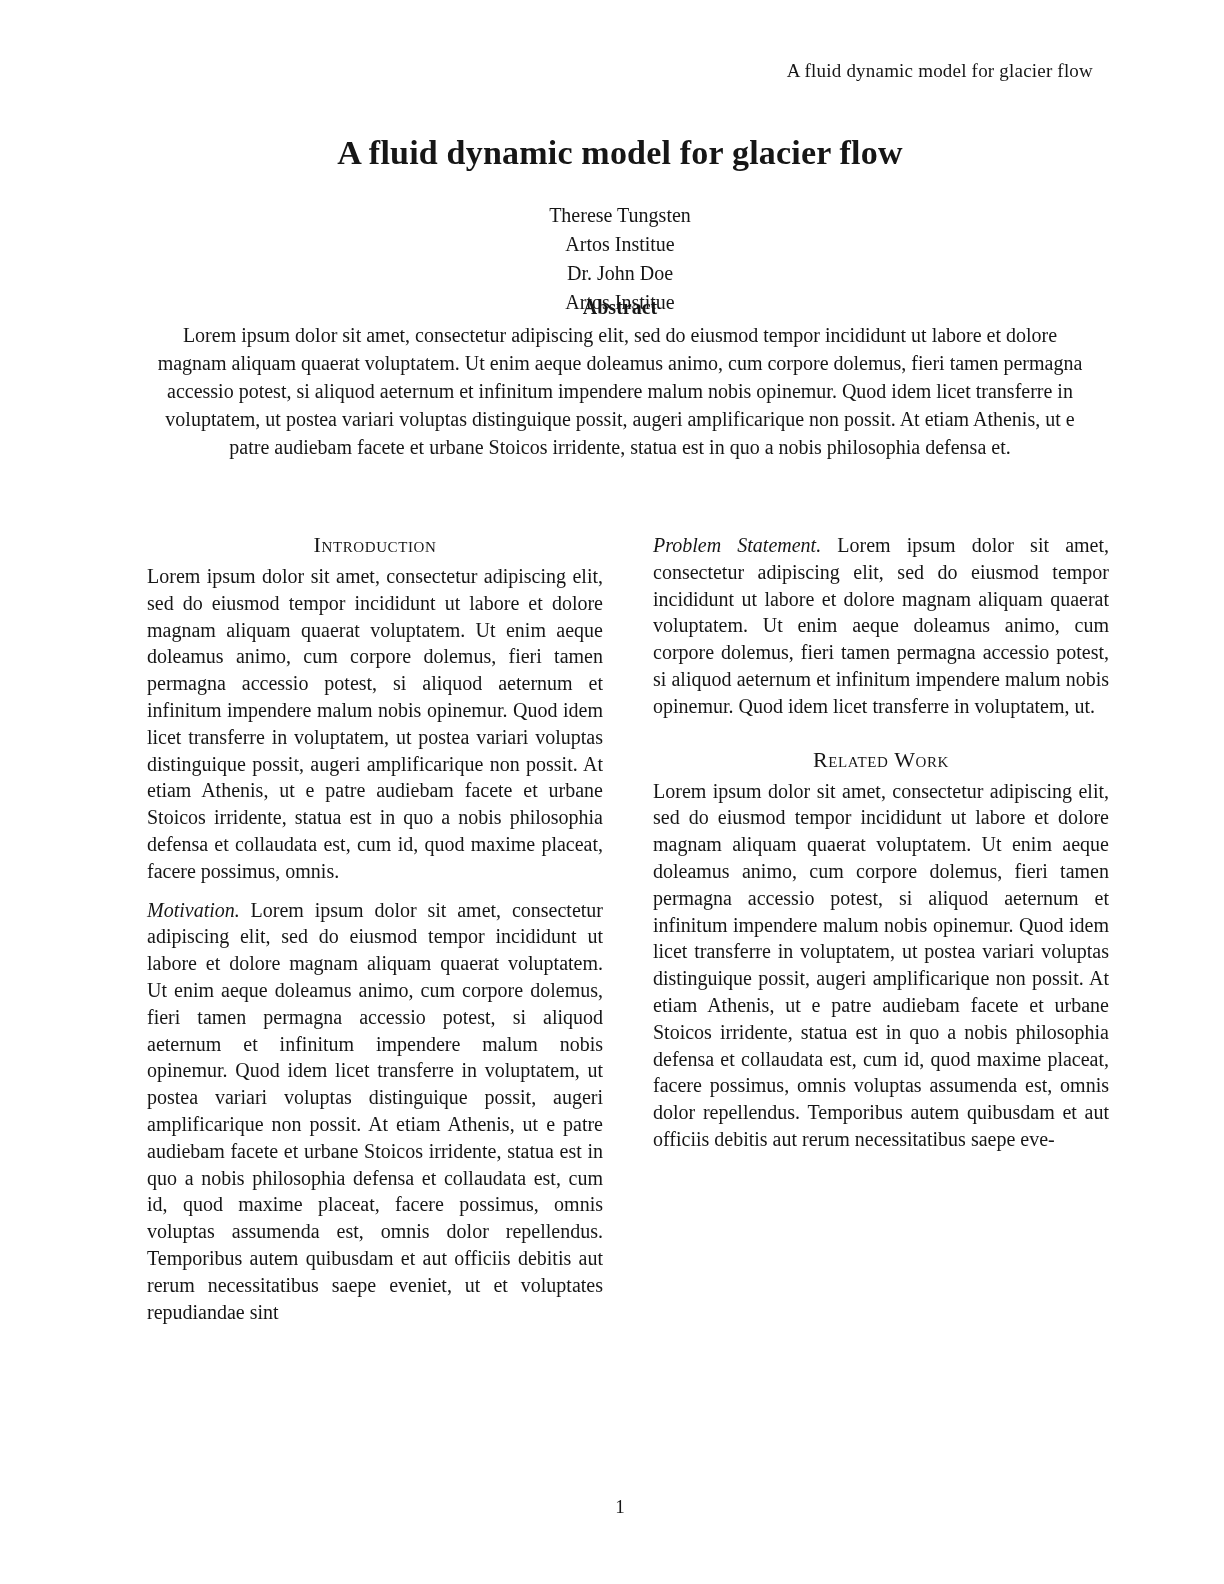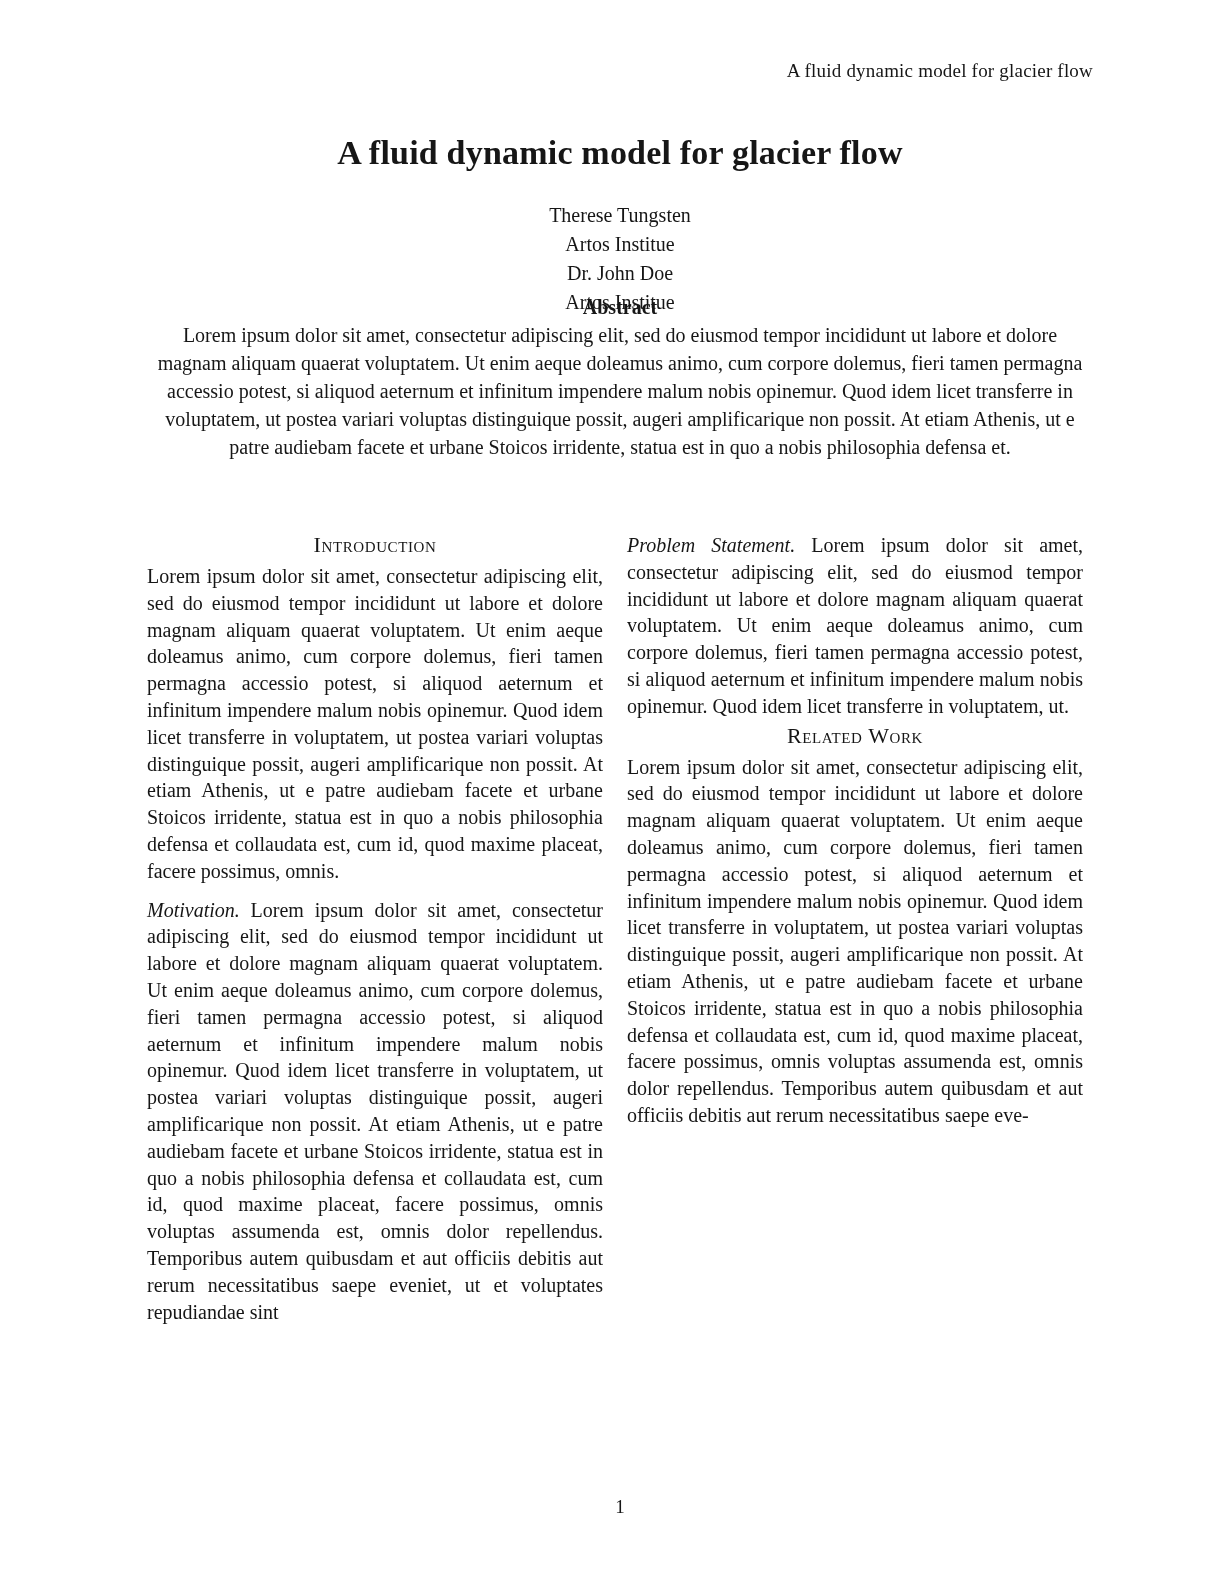--- a/index.html
+++ b/index.html
@@ -73,35 +73,35 @@
     font-size: 20px;
     line-height: 28px;
     text-align: center;
   }
   .columns {
     position: absolute;
     top: 532px;
     left: 0;
     width: 100%;
     display: flex;
-    gap: 24px;
+    gap: 50px;
   }
   .col {
     flex: 0 0 456px;
     width: 456px;
   }
   .sec-heading {
     text-align: center;
     font-variant: small-caps;
     font-size: 22px;
     letter-spacing: 0.6px;
     margin: 0 0 5px 0;
   }
   .sec-heading.later {
-    margin-top: 3px;
+    margin-top: 27px;
   }
   .body-par {
     margin: 0 0 0 0;
     font-size: 20px;
     line-height: 26.8px;
     text-align: justify;
     text-justify: inter-word;
   }
   .body-par + .body-par {
     margin-top: 12px;

